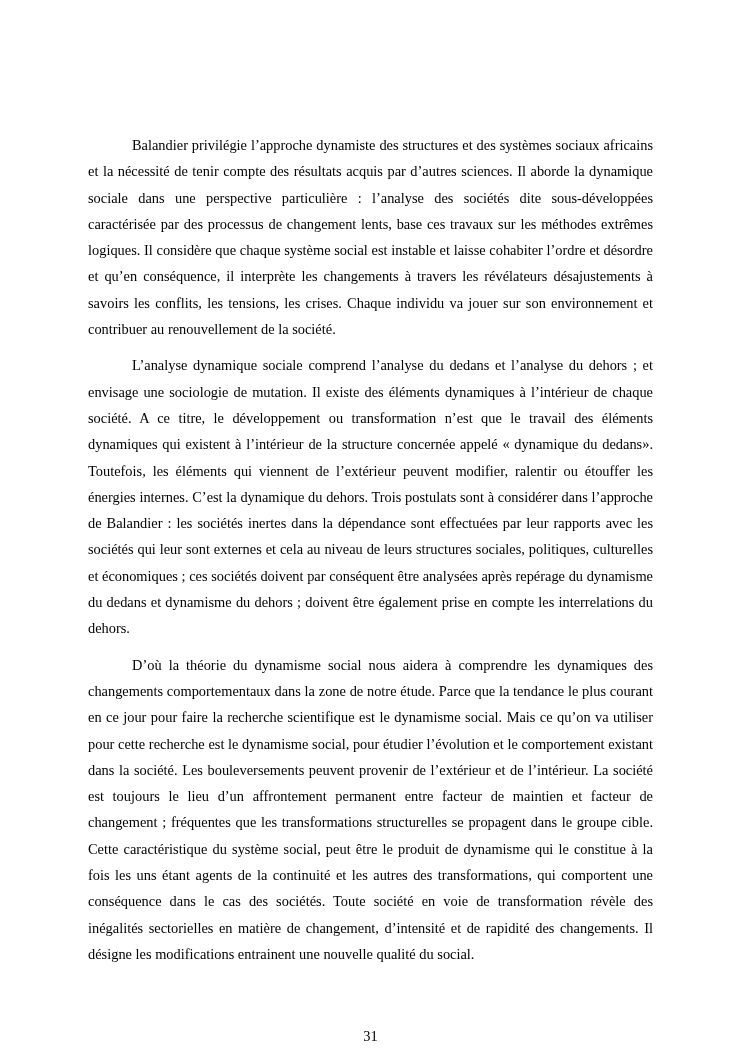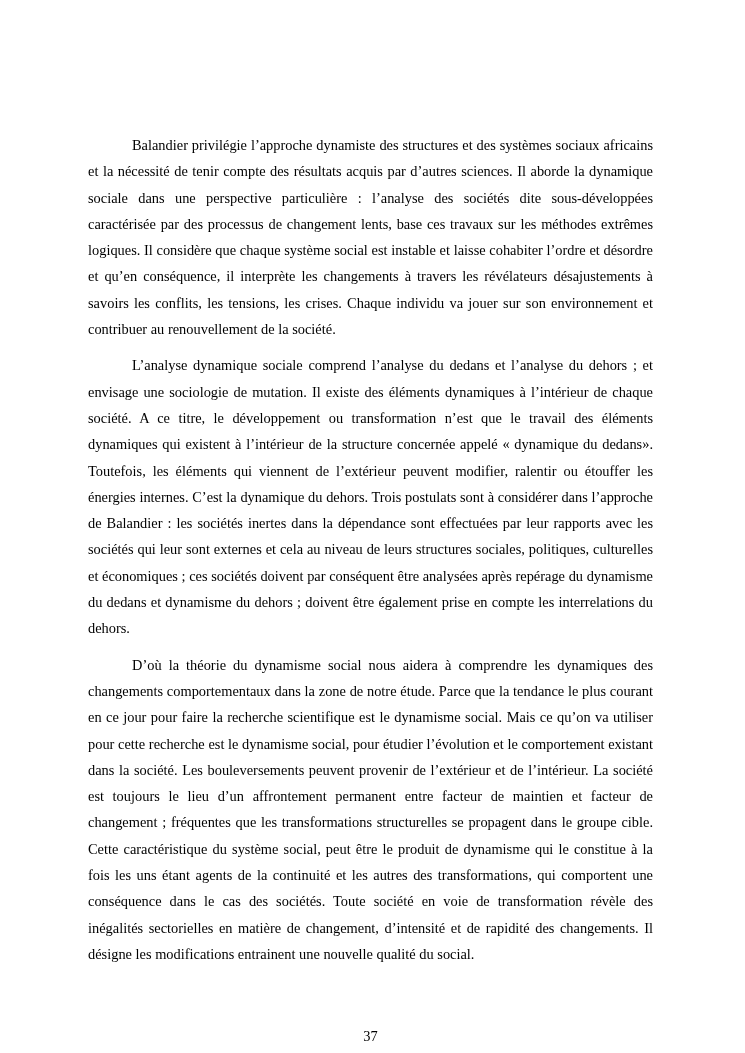--- a/index.html
+++ b/index.html
@@ -46,14 +46,14 @@
 </style>
 </head>
 <body>
 
 <div class="page">
   <div class="body-text">
     <p>Balandier privilégie l’approche dynamiste des structures et des systèmes sociaux africains et la nécessité de tenir compte des résultats acquis par d’autres sciences. Il aborde la dynamique sociale dans une perspective particulière : l’analyse des sociétés dite sous-développées caractérisée par des processus de changement lents, base ces travaux sur les méthodes extrêmes logiques. Il considère que chaque système social est instable et laisse cohabiter l’ordre et désordre et qu’en conséquence, il interprète les changements à travers les révélateurs désajustements à savoirs les conflits, les tensions, les crises. Chaque individu va jouer sur son environnement et contribuer au renouvellement de la société.</p>
     <p>L’analyse dynamique sociale comprend l’analyse du dedans et l’analyse du dehors ; et envisage une sociologie de mutation. Il existe des éléments dynamiques à l’intérieur de chaque société. A ce titre, le développement ou transformation n’est que le travail des éléments dynamiques qui existent à l’intérieur de la structure concernée appelé « dynamique du dedans». Toutefois, les éléments qui viennent de l’extérieur peuvent modifier, ralentir ou étouffer les énergies internes. C’est la dynamique du dehors. Trois postulats sont à considérer dans l’approche de Balandier : les sociétés inertes dans la dépendance sont effectuées par leur rapports avec les sociétés qui leur sont externes et cela au niveau de leurs structures sociales, politiques, culturelles et économiques ; ces sociétés doivent par conséquent être analysées après repérage du dynamisme du dedans et dynamisme du dehors ; doivent être également prise en compte les interrelations du dehors.</p>
     <p>D’où la théorie du dynamisme social nous aidera à comprendre les dynamiques des changements comportementaux dans la zone de notre étude. Parce que la tendance le plus courant en ce jour pour faire la recherche scientifique est le dynamisme social. Mais ce qu’on va utiliser pour cette recherche est le dynamisme social, pour étudier l’évolution et le comportement existant dans la société. Les bouleversements peuvent provenir de l’extérieur et de l’intérieur. La société est toujours le lieu d’un affrontement permanent entre facteur de maintien et facteur de changement ; fréquentes que les transformations structurelles se propagent dans le groupe cible. Cette caractéristique du système social, peut être le produit de dynamisme qui le constitue à la fois les uns étant agents de la continuité et les autres des transformations, qui comportent une conséquence dans le cas des sociétés. Toute société en voie de transformation révèle des inégalités sectorielles en matière de changement, d’intensité et de rapidité des changements. Il désigne les modifications entrainent une nouvelle qualité du social.</p>
   </div>
-  <div class="page-number">37</div>
+  <div class="page-number">31</div>
 </div>
 
 </body></html>

